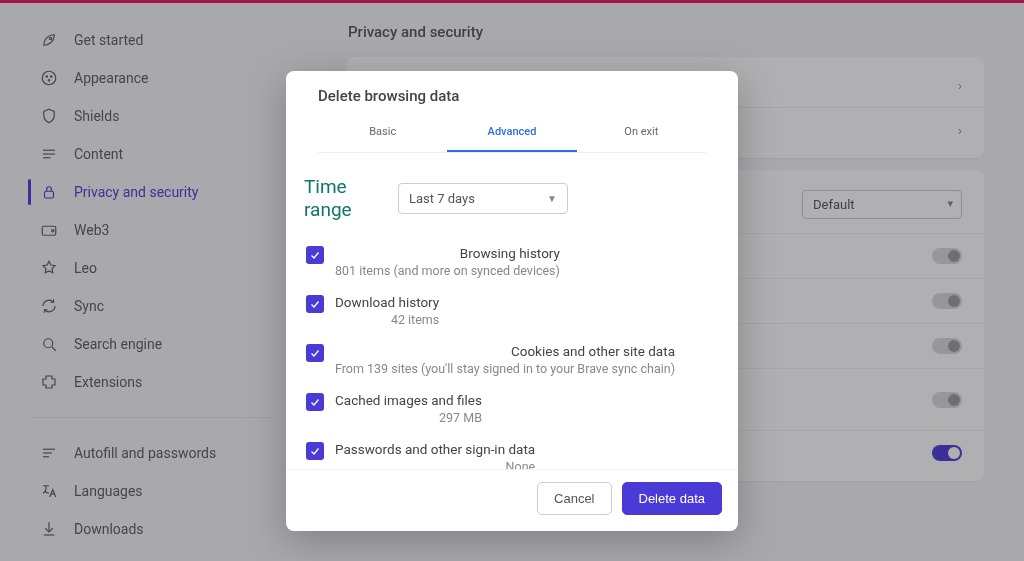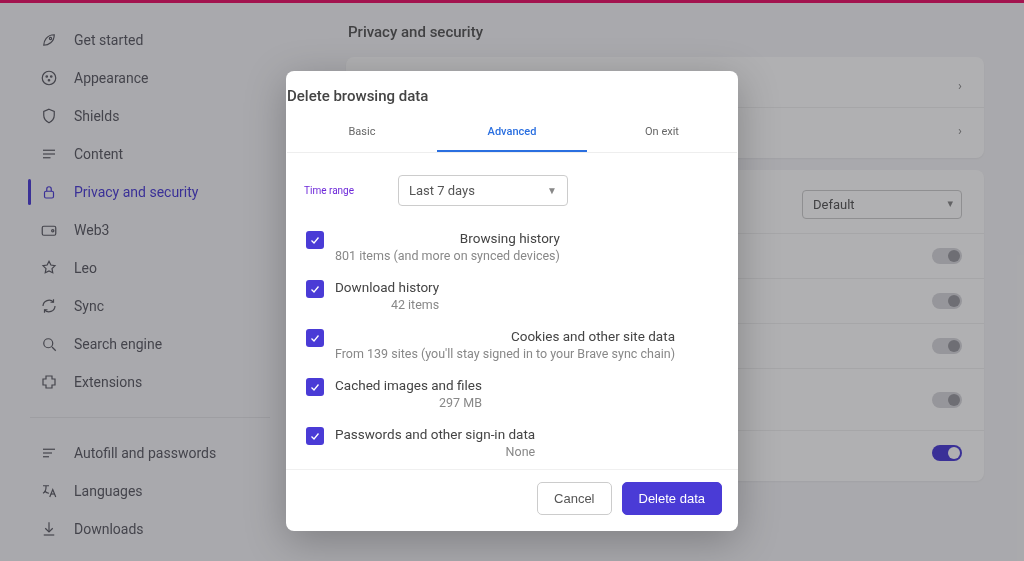--- a/index.html
+++ b/index.html
@@ -104,36 +104,36 @@
     padding-top: 68px;
   }
   .modal {
     width: 452px;
     background: #fff;
     border-radius: 8px;
     box-shadow: 0 10px 40px rgba(0,0,0,0.25);
     display:flex; flex-direction:column;
     max-height: 460px;
   }
-  .modal-header { padding: 16px 1px 8px; }
+  .modal-header { padding: 16px 32px 8px; }
   .modal-title { font-size: 15px; font-weight: 500; color:#444; }
   .modal-tabs { display:flex; border-bottom:1px solid #eee; margin-top:10px;}
   .modal-tab {
     flex:1; text-align:center; padding:10px 4px 12px; font-size:11px; color:#666; cursor:pointer;
     border-bottom: 2px solid transparent;
   }
   .modal-tab.active { color:#2a6fe0; border-bottom-color:#2a6fe0; font-weight:500;}
   .modal-body {
     padding: 14px 18px 6px;
     overflow-y: auto;
     flex:1;
     position:relative;
   }
   .time-row { display:flex; align-items:center; gap:14px; margin-bottom:16px;}
-  .time-label { font-size:10px; color:#6d28d9; width:80px;}
+  .time-label { font-size:19px; color:#0f766e; width:80px;}
   .time-select {
     flex:0 0 170px; border:1px solid #ccc; border-radius:4px; padding:7px 10px; font-size:13px; color:#555;
     display:flex; justify-content:space-between; align-items:center; cursor:pointer; background:#fff;
   }
   .check-row { display:flex; gap:11px; align-items:flex-start; padding:8px 2px;text-align:right;}
   .cbox {
     width:18px; height:18px; border-radius:3px; background:#4a3bd6; flex:0 0 18px;
     display:flex; align-items:center; justify-content:center; margin-top:1px; cursor:pointer;
   }
   .cbox svg{ width:12px; height:12px; stroke:#fff; stroke-width:2.6; fill:none;}

